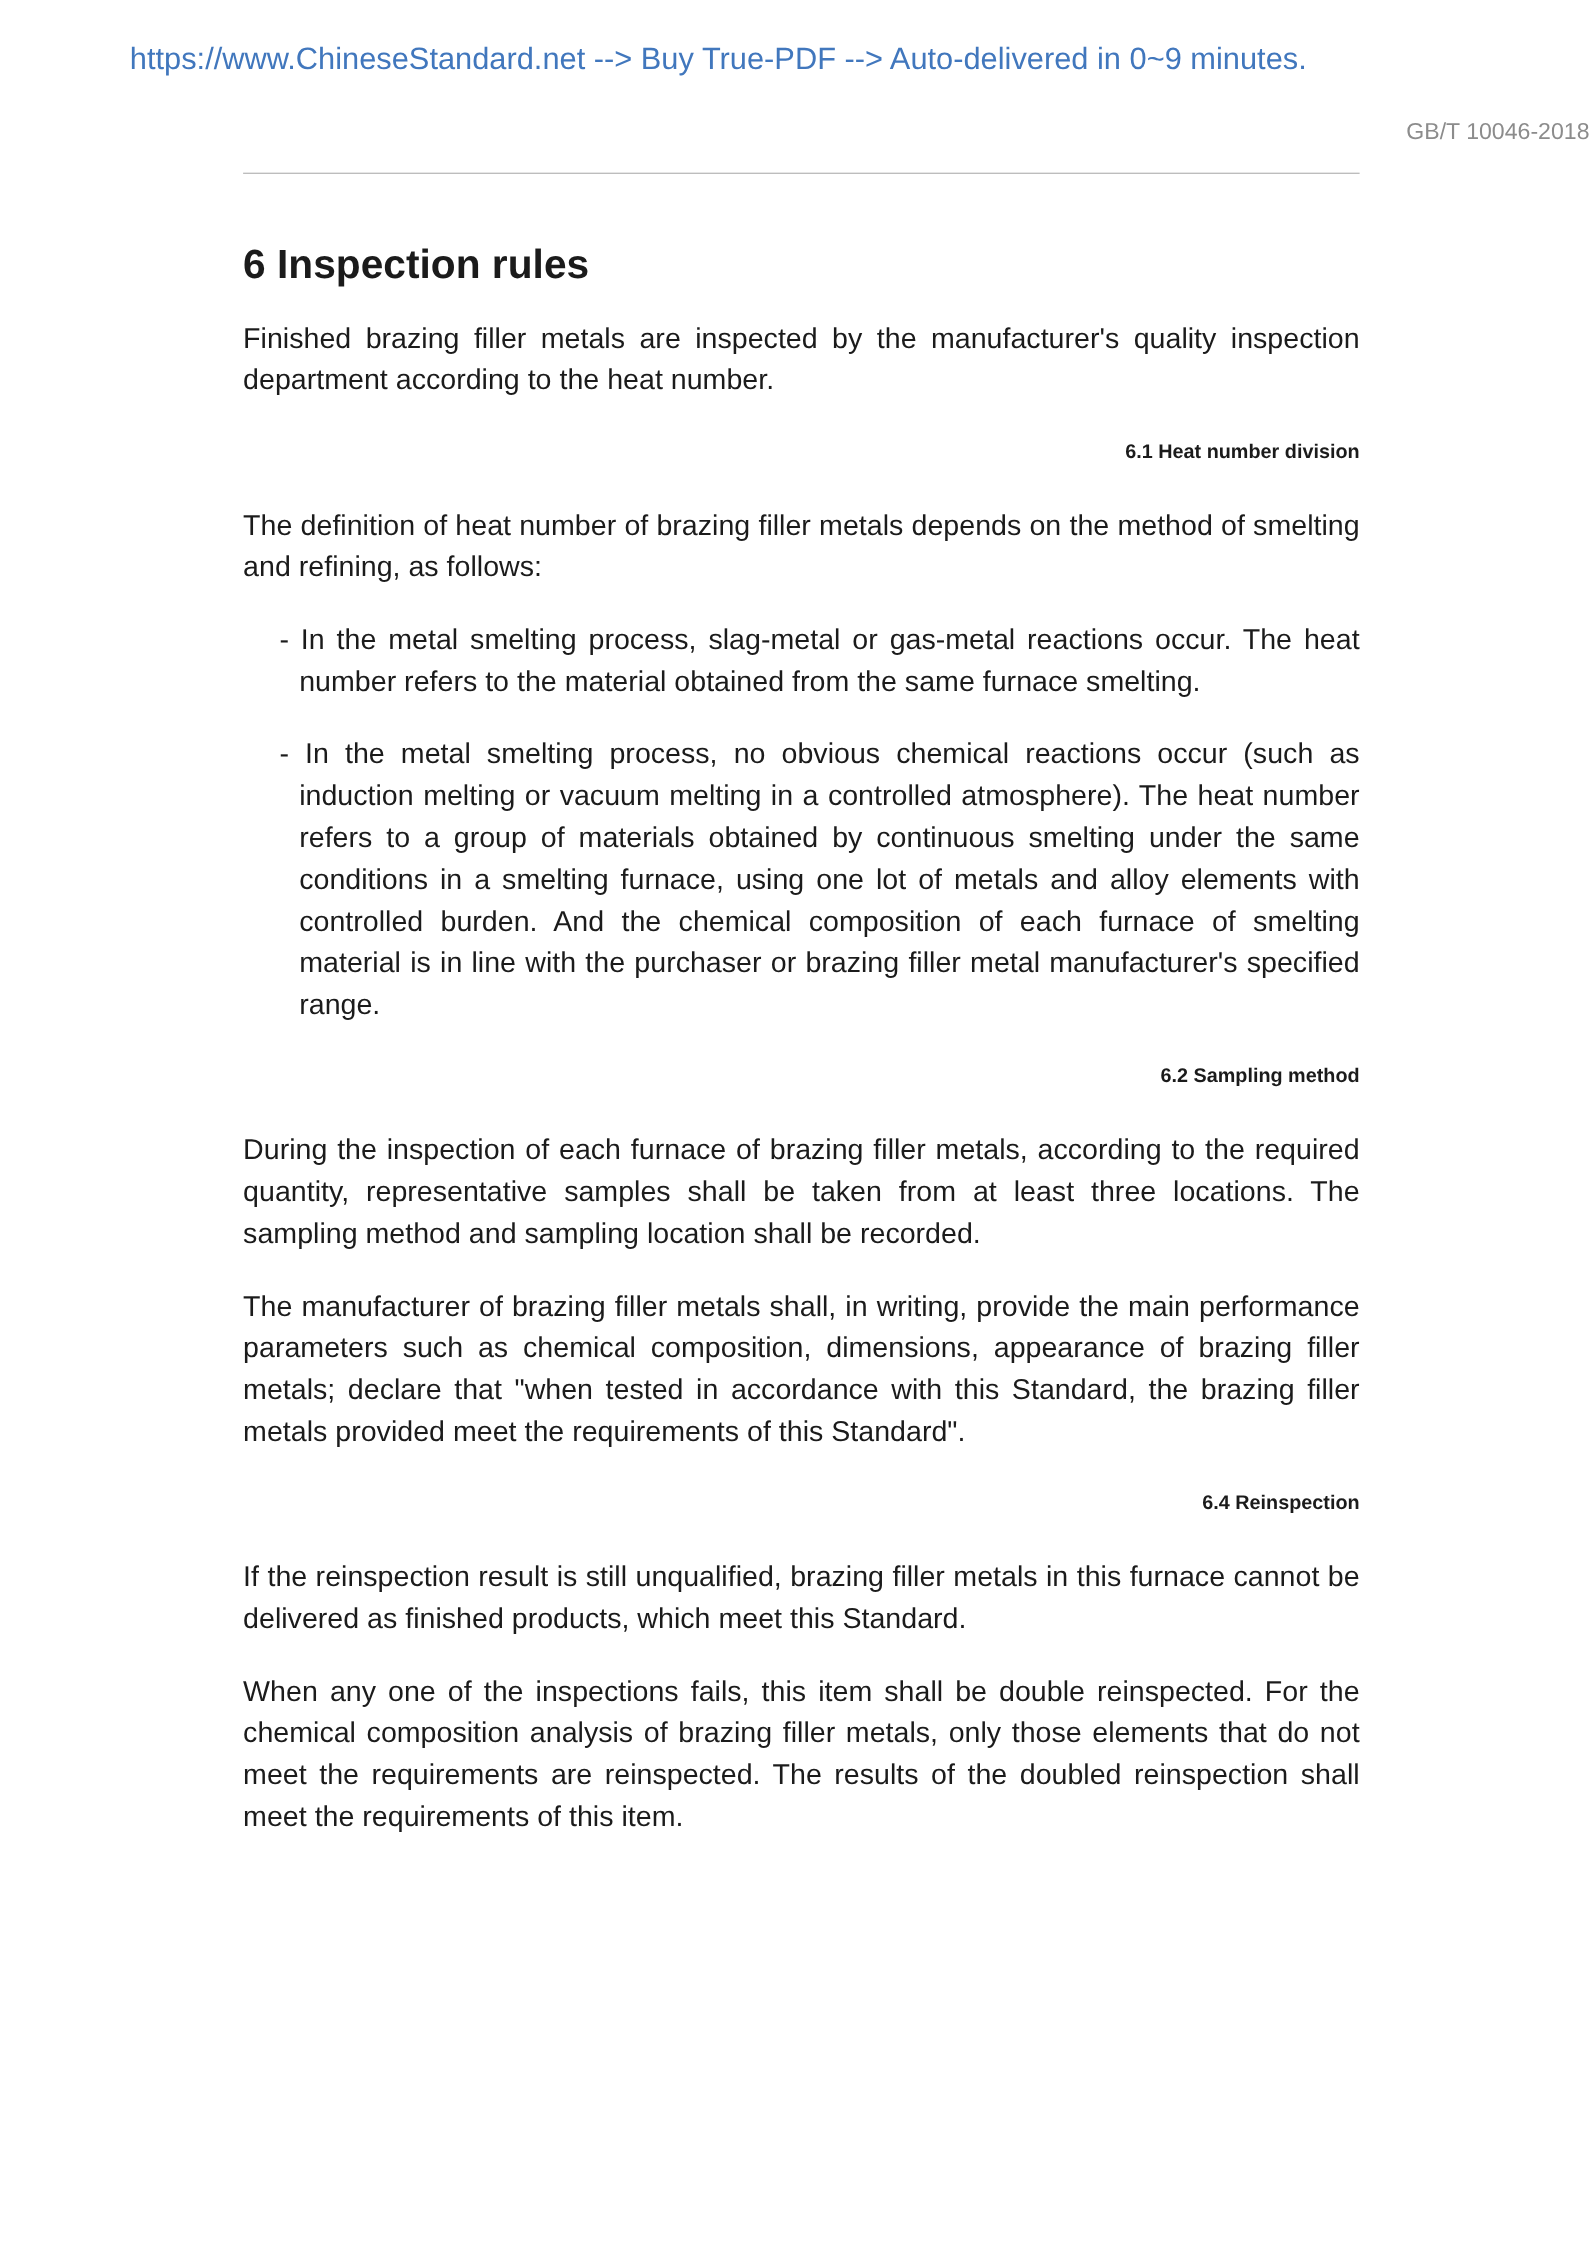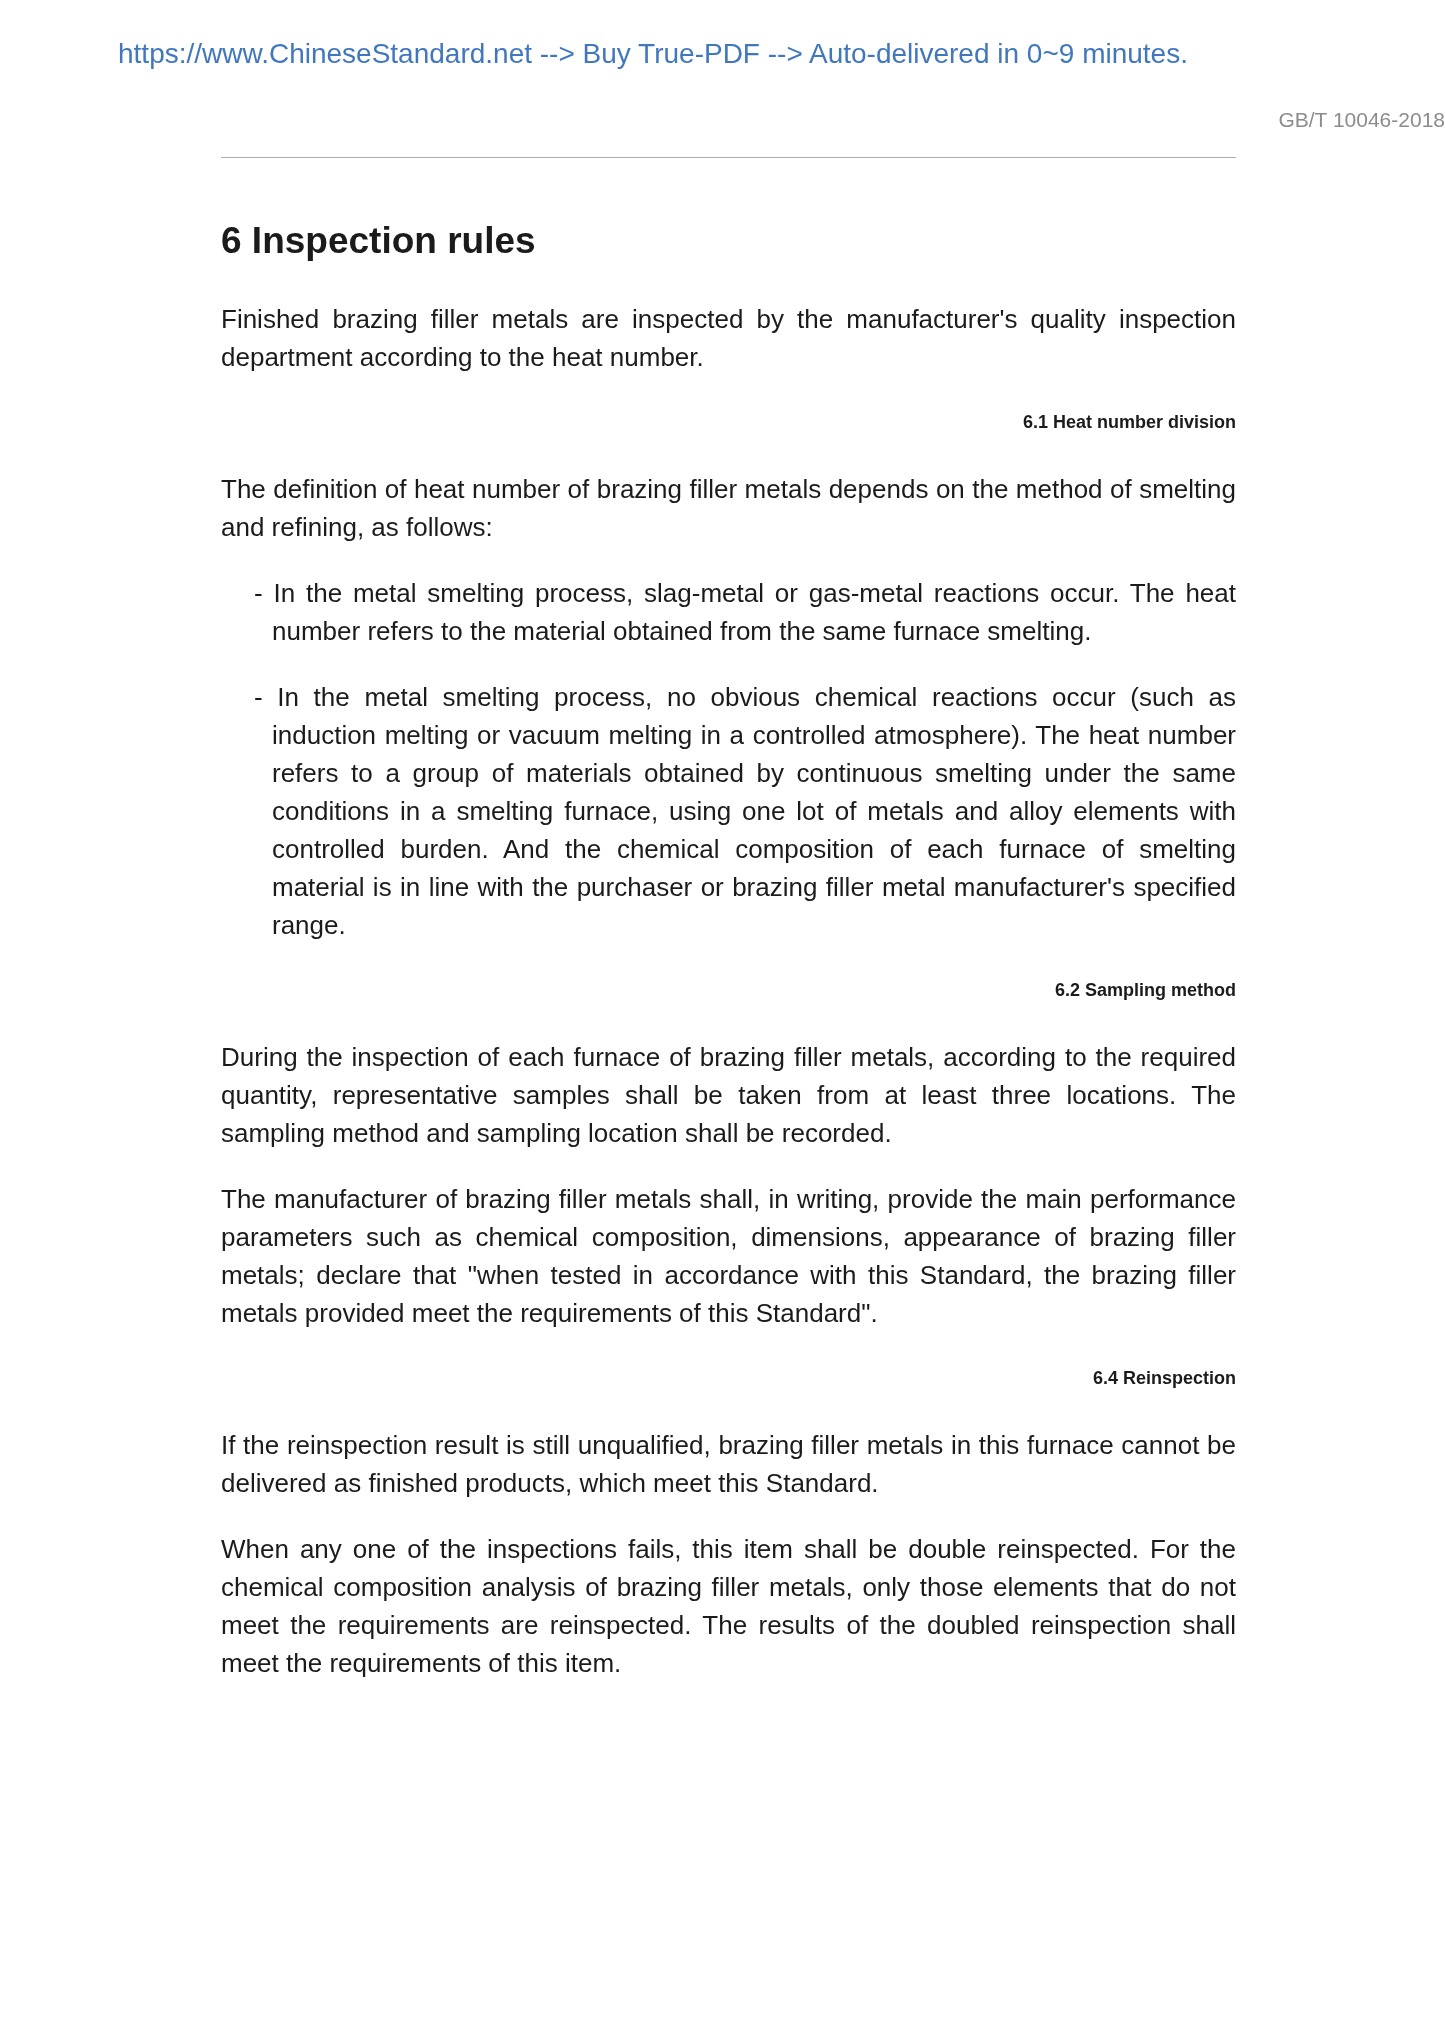--- a/index.html
+++ b/index.html
@@ -29,21 +29,21 @@
   }
   .rule{position:absolute;left:221px;width:1015px;border-top:1px solid var(--rule-gray);height:0;}
   .header-rule{top:157px;}
   .footer-rule{top:1905px;}
 
   .content{
     position:absolute;left:221px;top:218px;width:1015px;
     font-size:26px;line-height:38px;color:var(--body-ink);
   }
   .content h1{
-    font-size:37px;line-height:46px;margin:0 0 36px 0;
+    font-size:37px;line-height:46px;margin:0 0 24px 0;
     font-weight:bold;color:var(--body-ink);
   }
   .content h2{
     font-size:18px;line-height:36px;margin:16px 0 30px 0;
     font-weight:bold;color:var(--body-ink);text-align:right;
   }
   .content p{margin:0 0 28px 0;text-align:justify;}
   .content p.bullet{
     padding-left:51px;text-indent:-18px;
   }

